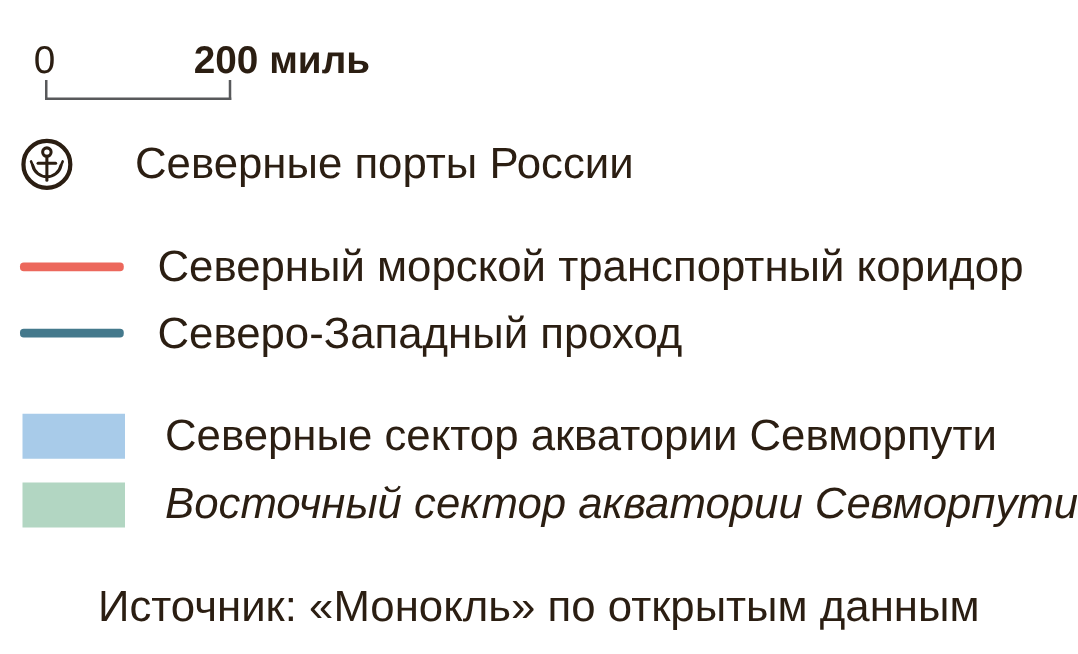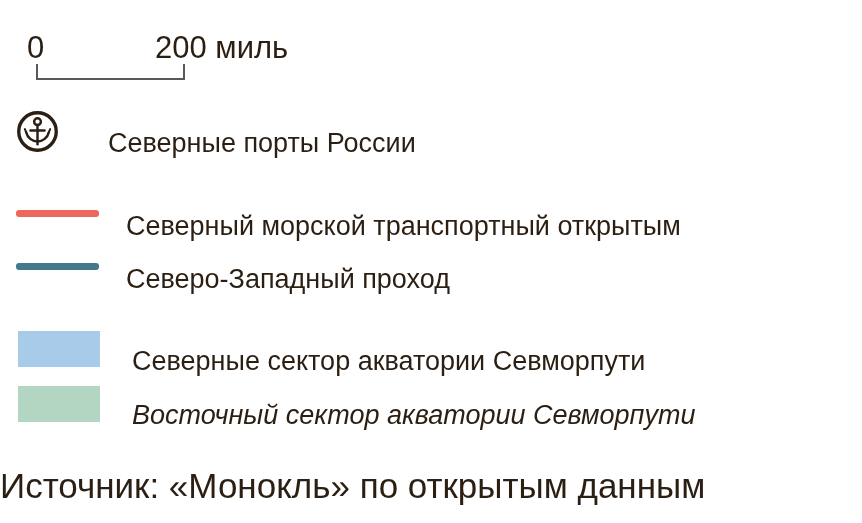--- a/index.html
+++ b/index.html
@@ -27,58 +27,57 @@
   .scale-bracket {
     border-left: 2px solid #58595b;
     border-right: 2px solid #58595b;
     border-bottom: 2px solid #58595b;
     width: 145px;
     height: 14px;
   }
 
   
   .legend-label {
-    font-size: 27px;
+    font-size: 35px;
     line-height: 44px;
     white-space: nowrap;
-    margin-top: 12px;
   }
   .route-line {
     width: 83px;
     height: 7px;
     border-radius: 3px;
   }
   .area-swatch {
     width: 82px;
     height: 36px;
   }
   .anchor-icon-box {
     width: 45px;
     height: 45px;
   }
   .anchor-icon-box svg { display: block; }
 
   
   .source-caption {
     left: 0;
     width: 100%;
-    text-align: left;
+    text-align: center;
     font-size: 35px;
     line-height: 42px;
     white-space: nowrap;
   }
 </style>
 </head>
 <body>
 
 <div id="stage">
 
   <div class="abs" style="left:0;top:0;width:862px;height:95px;">
     <div class="abs scale-label" style="left:27px;top:30px;">0</div>
-    <div class="abs scale-label" style="left:155px;top:30px;">200 миль</div>
+    <div class="abs scale-label" style="left:155px;top:30px;font-weight:bold;">200 миль</div>
     <div class="abs scale-bracket" style="left:36px;top:64px;"></div>
   </div>
 
   <div>
     <span class="abs anchor-icon-box" style="left:15px;top:109px;">
       <svg width="45" height="45" viewBox="-24 -24 48 48">
         <g stroke="#2b1e12" fill="none" stroke-linecap="round">
           <circle cx="0" cy="0" r="20" stroke-width="3.6"></circle>
           <circle cx="0" cy="-10.5" r="3.6" stroke-width="2.6"></circle>
           <line x1="0" y1="-6.9" x2="0" y2="13.5" stroke-width="2.6"></line>
@@ -86,21 +85,21 @@
           <path d="M-12,1 A12.3,12.3 0 0 0 12,1" stroke-width="2.6"></path>
           <path d="M-12,1 l-1.5,-3.5 M12,1 l1.5,-3.5" stroke-width="2.2"></path>
         </g>
       </svg>
     </span>
     <span class="abs legend-label" style="left:108px;top:109px;">Северные порты России</span>
   </div>
 
   <div>
     <span class="abs route-line" style="left: 16px; top: 210px; background: rgb(236, 104, 92);"></span>
-    <span class="abs legend-label" style="left:126px;top:192px;">Северный морской транспортный открытым</span>
+    <span class="abs legend-label" style="left:126px;top:192px;">Северный морской транспортный коридор</span>
   </div>
 
   <div>
     <span class="abs route-line" style="left: 16px; top: 263px; background: rgb(68, 121, 140);"></span>
     <span class="abs legend-label" style="left:126px;top:245px;">Северо-Западный проход</span>
   </div>
 
   <div>
     <span class="abs area-swatch" style="left: 18px; top: 331px; background: rgb(168, 203, 233);"></span>
     <span class="abs legend-label" style="left:132px;top:327px;">Северные сектор акватории Севморпути</span>

